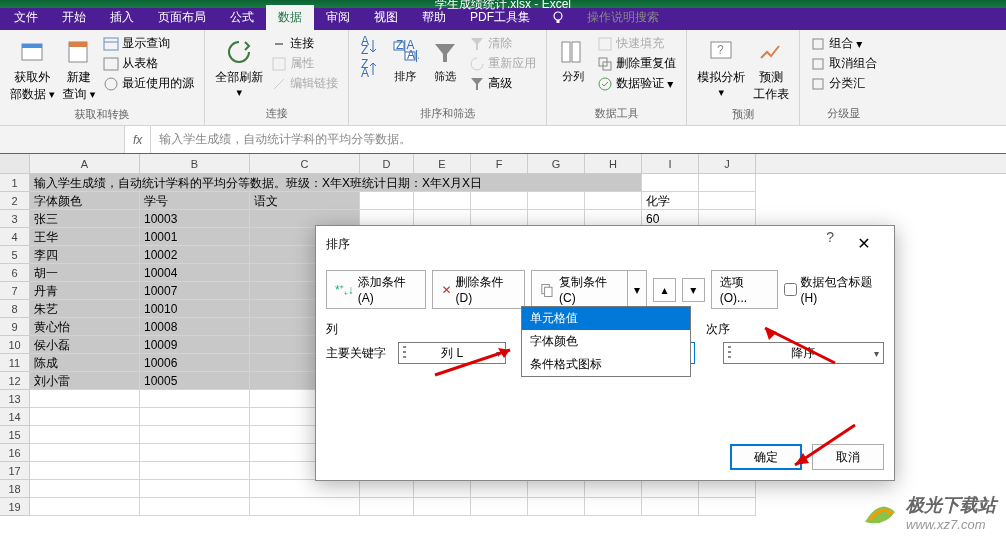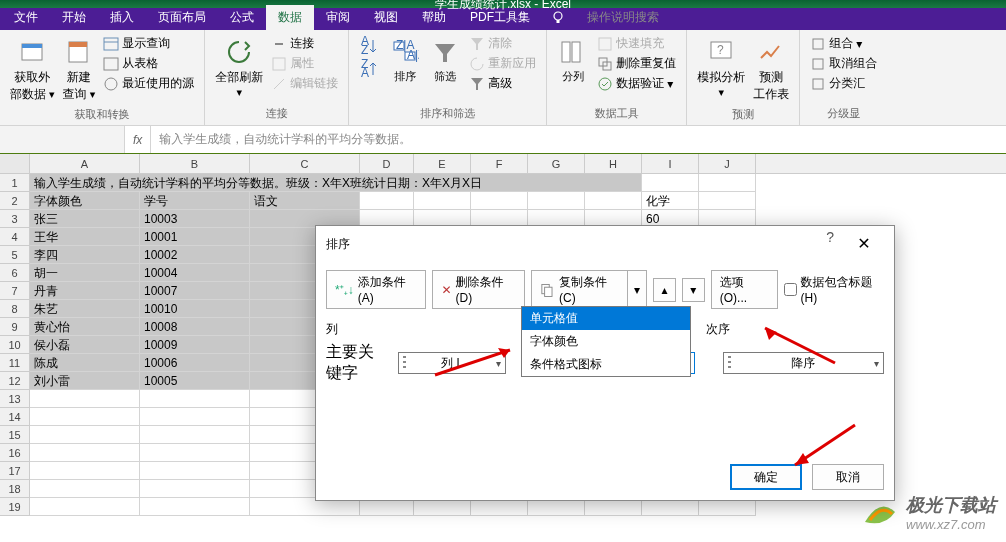--- a/index.html
+++ b/index.html
@@ -40,21 +40,21 @@
     .dialog-btn { border: 1px solid #adadad; background: #fdfdfd; padding: 3px 8px; font-size: 12px; display: flex; align-items: center; gap: 4px; cursor: pointer; }
     .dialog-btn.small { padding: 3px 6px; }
     .nav-btn { border: 1px solid #adadad; background: #fdfdfd; width: 24px; height: 24px; display: flex; align-items: center; justify-content: center; cursor: pointer; }
     .checkbox-label { display: flex; align-items: center; gap: 4px; font-size: 12px; margin-left: auto; }
     .sort-grid { padding: 4px 10px 10px 10px; }
     .sort-headers { display: flex; gap: 10px; font-size: 12px; margin-bottom: 4px; }
     .sh-col1 { width: 185px; }
     .sh-col2 { width: 175px; }
     .sh-col3 { flex: 1; }
     .sort-row { display: flex; gap: 10px; align-items: center; }
-    .sort-label { width: 65px; font-size: 16px; font-family: Liberation Mono, monospace; }
+    .sort-label { width: 65px; font-size: 12px; font-family: Liberation Mono, monospace; }
     .dropdown { border: 1px solid #7a7a7a; height: 22px; display: flex; align-items: center; justify-content: space-between; padding: 0 4px; font-size: 12px; background: #fff; }
     .dropdown .arrow { font-size: 10px; color: #555; }
     .dropdown-list { position: absolute; border: 1px solid #7a7a7a; background: #fff; z-index: 200; }
     .dropdown-item { padding: 3px 8px; font-size: 12px; cursor: pointer; }
     .dropdown-item.sel { background: #0078d7; color: #fff; }
     .dialog-footer { display: flex; justify-content: flex-end; gap: 10px; padding: 10px; }
     .footer-btn { width: 72px; height: 26px; border: 1px solid #adadad; background: #fdfdfd; font-size: 12px; cursor: pointer; }
     .footer-btn.primary { border: 2px solid #0078d7; }
     .red-arrow { position: absolute; pointer-events: none; z-index: 300; }
     .watermark { position: absolute; right: 10px; bottom: 10px; display: flex; align-items: center; gap: 6px; color: #888; font-size: 18px; font-style: italic; }

